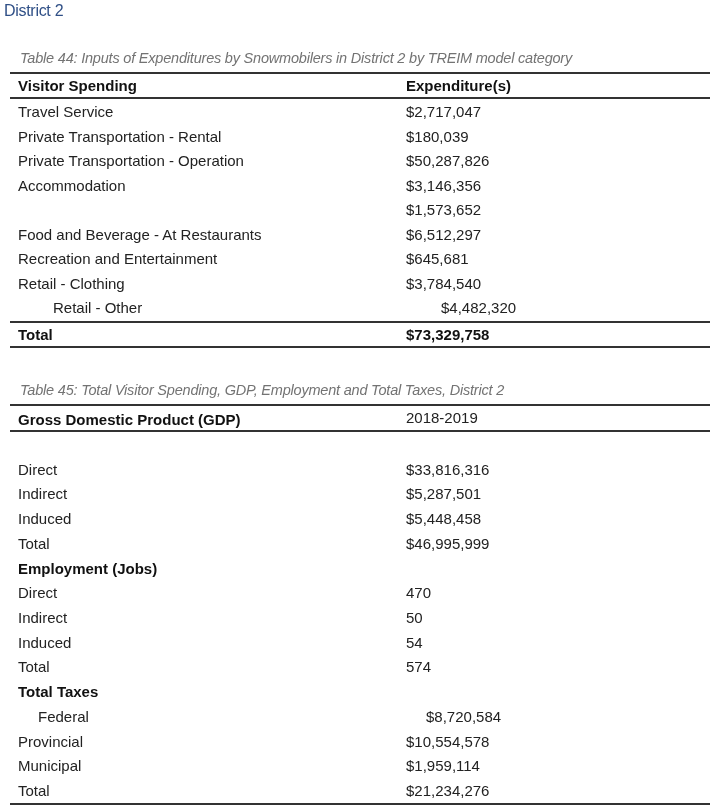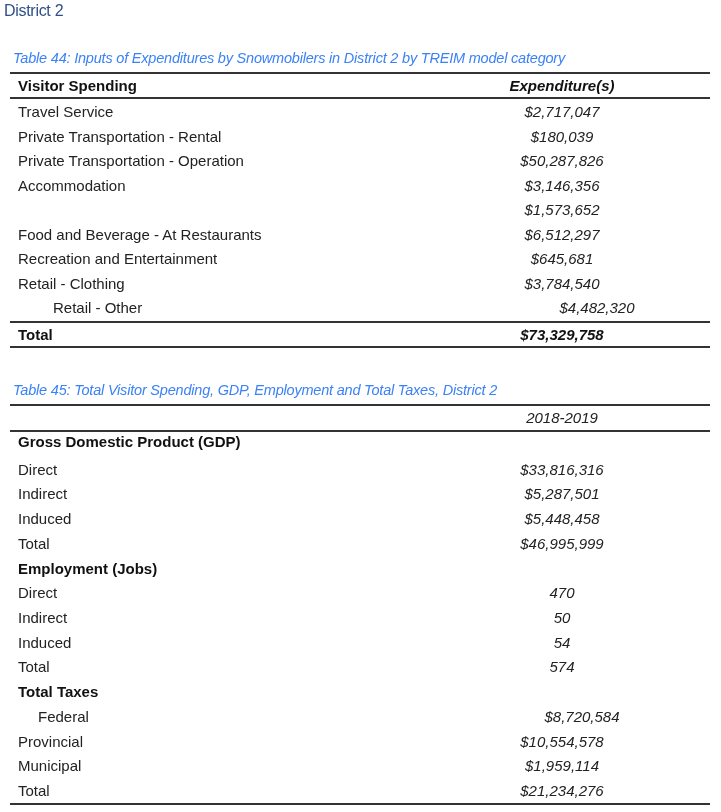--- a/index.html
+++ b/index.html
@@ -6,32 +6,32 @@
   body {
     width: 721px; height: 812px; position: relative; overflow: hidden;
     font-family: "Liberation Sans", "DejaVu Sans", sans-serif;
     color: #222;
   }
   .district-title {
     position: absolute; left: 4px; top: 2px;
     font-size: 16px; color: #2f4f86; letter-spacing: -0.3px;
   }
   .caption {
-    position: absolute; left: 13px;
-    font-size: 14.5px; font-style: italic; color: #3b82f6;
+    position: absolute; left: 20px;
+    font-size: 14.5px; font-style: italic; color: #737373;
     letter-spacing: -0.2px; white-space: nowrap;
   }
   .rule { position: absolute; left: 10px; width: 700px; background: #333; }
   .rule.thick { height: 2px; }
   .row {
     position: absolute; left: 10px; width: 700px; height: 34px;
     font-size: 15px; line-height: 24.5px; white-space: nowrap;
   }
   .row .label { position: absolute; left: 8px; }
-  .row .value { position: absolute; left: 436px; width: 232px; text-align: center; font-style: italic; }
+  .row .value { position: absolute; left: 396px; width: 232px; text-align: left; }
   .row.bold .label, .row.bold .value { font-weight: bold; color: #111; }
   .row.head .label, .row.head .value { font-weight: bold; color: #111; }
 </style>
 </head>
 <body>
 
 <div class="district-title">District 2</div>
 
 <div>
   <div class="caption" style="top:50px;">Table 44:  Inputs of Expenditures by Snowmobilers in District 2 by TREIM model category</div>
@@ -90,21 +90,21 @@
 <div>
   <div class="caption" style="top:382px;">Table 45:  Total Visitor Spending, GDP, Employment and Total Taxes, District 2</div>
   <div class="rule thick" style="top:404px;"></div>
 
   <div class="row" style="top:406px;">
     <span class="label"></span>
     <span class="value">2018-2019</span>
   </div>
   <div class="rule thick" style="top:430px;"></div>
 
-  <div class="row bold" style="top:430px;">
+  <div class="row bold" style="top:408px;">
     <span class="label">Gross Domestic Product (GDP)</span>
   </div>
   <div class="row" style="top:457.5px;">
     <span class="label">Direct</span>
     <span class="value">$33,816,316</span>
   </div>
   <div class="row" style="top:482px;">
     <span class="label">Indirect</span>
     <span class="value">$5,287,501</span>
   </div>

